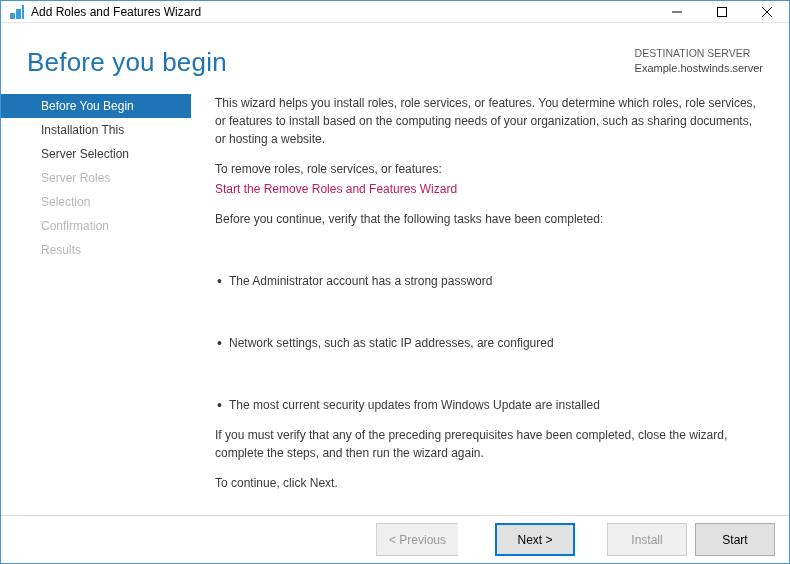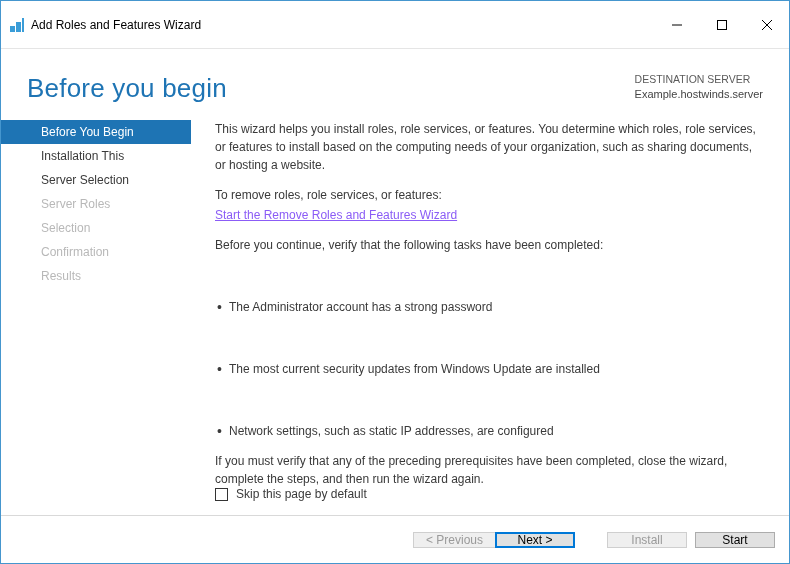--- a/index.html
+++ b/index.html
@@ -14,21 +14,21 @@
   }
   .window {
     width: 790px;
     height: 564px;
     border: 1px solid #4596ce;
     display: flex;
     flex-direction: column;
     background: #fff;
   }
   .titlebar {
-    height: 48px;
+    height: 22px;
     display: flex;
     align-items: center;
     background: #fff;
     border-bottom: 1px solid #e5e5e5;
   }
   .titlebar .app-icon {
     width: 16px; height: 16px;
     margin: 0 6px 0 8px;
     display: flex; align-items: flex-end;
   }
@@ -89,21 +89,21 @@
     color: #b8b8b8;
   }
   .content {
     flex: 1;
     padding: 0 26px 0 24px;
     font-size: 12px;
     color: #3a3a3a;
     line-height: 1.5;
   }
   .content p { margin-bottom: 12px; }
-  .content .link { color: #8b5cf6; cursor: pointer; text-decoration: underline; }
+  .content .link { color: #be185d; cursor: pointer; }
   .content ul { list-style: none; margin: 0 0 12px 0; }
   .content ul li { position: relative; padding-left: 14px; margin-bottom: 2px; margin-top: 44px; }
   .content ul li::before {
     content: "•"; position: absolute; left: 2px; top: -1px; font-size: 14px;
   }
 
   .skip-row {
     padding: 0 0 14px 214px;
     display: flex; align-items: center; gap: 8px;
     font-size: 12px; color: #3a3a3a;
@@ -118,33 +118,34 @@
     height: 48px;
     border-top: 1px solid #d9d9d9;
     background: #fff;
     display: flex;
     align-items: center;
     justify-content: flex-end;
     padding-right: 14px;
     gap: 8px;
   }
   .btn {
-    height: 16px;
+    height: 33px;
     min-width: 80px;
     padding: 0 12px;
     border: 1px solid #acacac;
     background: #e1e1e1;
     font-size: 12px;
     color: #000;
     display: flex; align-items: center; justify-content: center;
     cursor: default;
   }
   .btn.default {
     border: 2px solid #0078d7;
     background: #e1e1e1;
+    margin-left: 37px;
   }
   .btn.disabled {
     color: #9a9a9a;
     border-color: #cfcfcf;
     background: #efefef;
   }
   .btn-pair { display: flex; gap: 0; }
   .btn-pair .btn:first-child { border-right: none; }
   .gap { width: 16px; }
 </style>
@@ -215,32 +216,28 @@
         </div>
     </div>
 
     <div class="content">
       <p>This wizard helps you install roles, role services, or features. You determine which roles, role services, or features to install based on the computing needs of your organization, such as sharing documents, or hosting a website.</p>
       <p style="margin-bottom:2px">To remove roles, role services, or features:</p>
       <p><span class="link">Start the Remove Roles and Features Wizard</span></p>
       <p style="margin-bottom:15px">Before you continue, verify that the following tasks have been completed:</p>
       <ul>
         <li>The Administrator account has a strong password</li>
+        <li>Network settings, such as static IP addresses, are configured</li>
         <li>The most current security updates from Windows Update are installed</li>
-        <li>Network settings, such as static IP addresses, are configured</li>
       </ul>
       <p>If you must verify that any of the preceding prerequisites have been completed, close the wizard, complete the steps, and then run the wizard again.</p>
       <p>To continue, click Next.</p>
     </div>
   </div>
 
-  <div class="skip-row">
-    <span class="chk"></span>
-    <span>Skip this page by default</span>
-  </div>
 
   <div class="footer">
     <div class="btn-pair">
       <div class="btn disabled">&lt; Previous</div>
       <div class="btn default">Next &gt;</div>
     </div>
     <div class="gap"></div>
     <div class="btn disabled">Install</div>
     <div class="btn">Start</div>
   </div>

